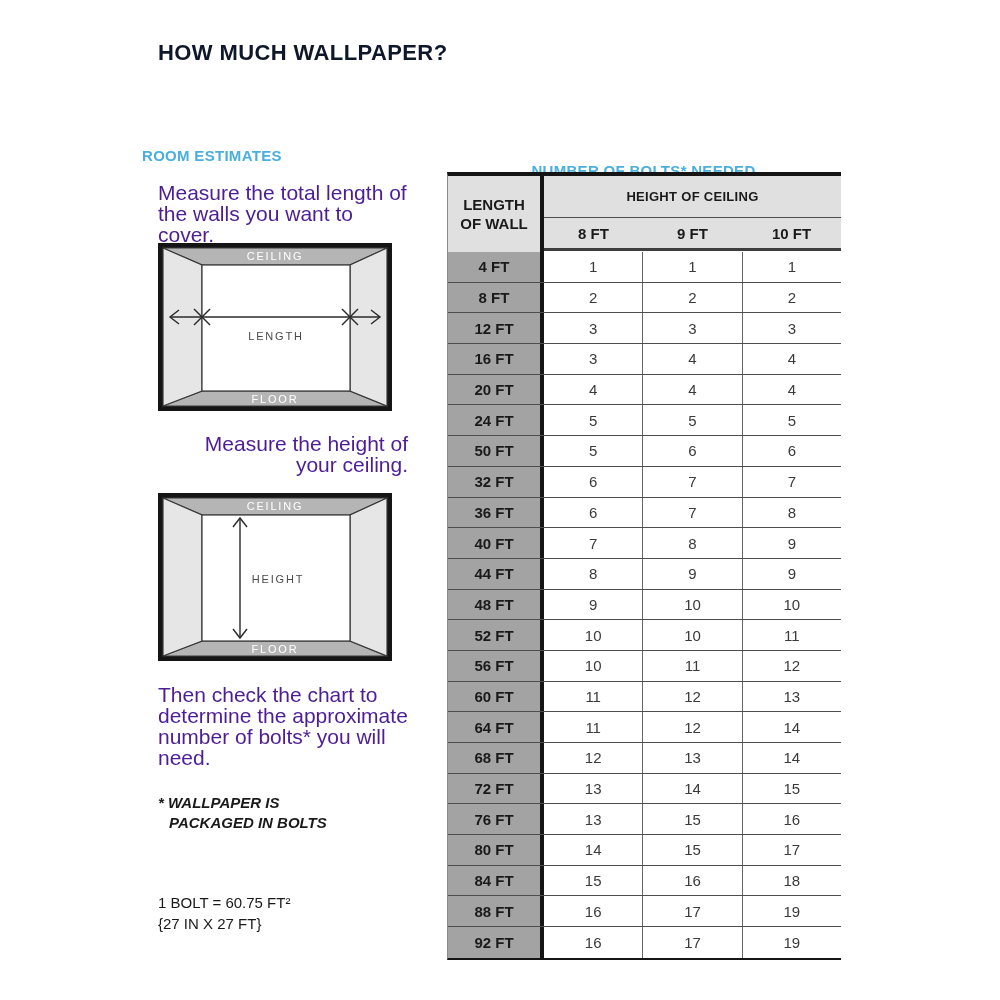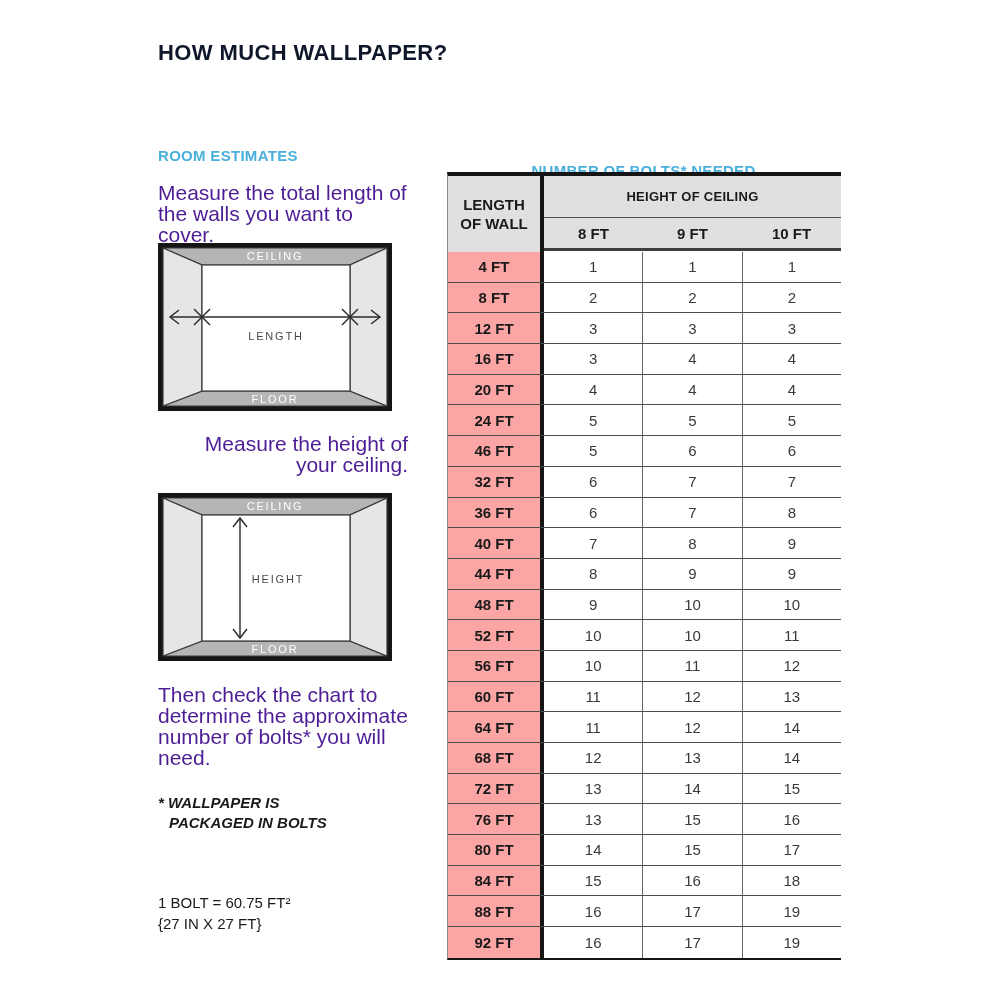--- a/index.html
+++ b/index.html
@@ -7,21 +7,21 @@
   body { width:1000px; height:1000px; font-family:"Liberation Sans", sans-serif; position:relative; overflow:hidden; }
 
   .page-title {
     position:absolute; left:158px; top:40px;
     font-size:22px; font-weight:700; color:#0f172a; letter-spacing:0.4px;
   }
 
   .subhead {
     font-size:15px; font-weight:700; color:#4BAFDC; letter-spacing:0.3px;
   }
-  .left-heading { position:absolute; left:158px; top:147px;text-align:center; }
+  .left-heading { position:absolute; left:142px; top:147px;text-align:center; }
 
   .body-text {
     position:absolute; left:158px; width:250px;
     font-size:21px; line-height:21px; color:#4c1d95; white-space:pre-line;
   }
   .step1 { top:182px; }
   .step2 { top:433px;text-align:right; }
   .step3 { top:684px; }
 
   .footnote {
@@ -66,21 +66,21 @@
     font-size:13px; font-weight:700; color:#1A1A1A; letter-spacing:0.3px;
   }
   .sub-heads { height:33px; background:#E0E0E0; border-bottom:3px solid #3d3d3d; display:flex; }
   .sub-head {
     flex:1; display:flex; align-items:center; justify-content:center;
     font-size:15px; font-weight:700; color:#1A1A1A;
   }
   .trow { display:flex; height:30.7px; border-bottom:1px solid #4d4d4d; }
   .trow:last-child { border-bottom:none; }
   .twall {
-    width:96px; background:#fca5a5; border-right:4px solid #151515;
+    width:96px; background:#a3a3a3; border-right:4px solid #151515;
     display:flex; align-items:center; justify-content:center;
     font-size:15px; font-weight:700; color:#1A1A1A;
   }
   .tval {
     flex:1; display:flex; align-items:center; justify-content:center;
     font-size:15px; color:#3a3a3a; border-right:1px solid #666; background:#fff;
   }
   .tval.last { border-right:none; }
 </style>
 </head>
@@ -190,21 +190,21 @@
         <div class="tval">4</div>
         <div class="tval last">4</div>
       </div>
       <div class="trow">
         <div class="twall">24 FT</div>
         <div class="tval">5</div>
         <div class="tval">5</div>
         <div class="tval last">5</div>
       </div>
       <div class="trow">
-        <div class="twall">46 FT</div>
+        <div class="twall">50 FT</div>
         <div class="tval">5</div>
         <div class="tval">6</div>
         <div class="tval last">6</div>
       </div>
       <div class="trow">
         <div class="twall">32 FT</div>
         <div class="tval">6</div>
         <div class="tval">7</div>
         <div class="tval last">7</div>
       </div>

